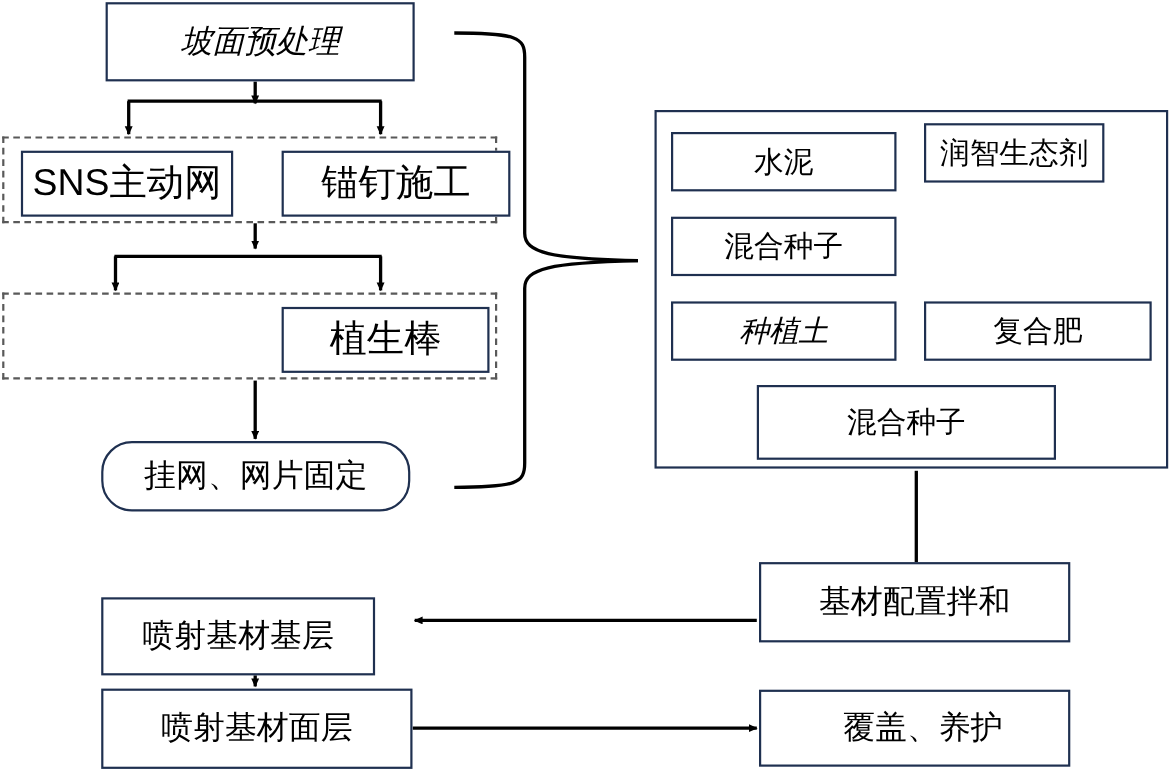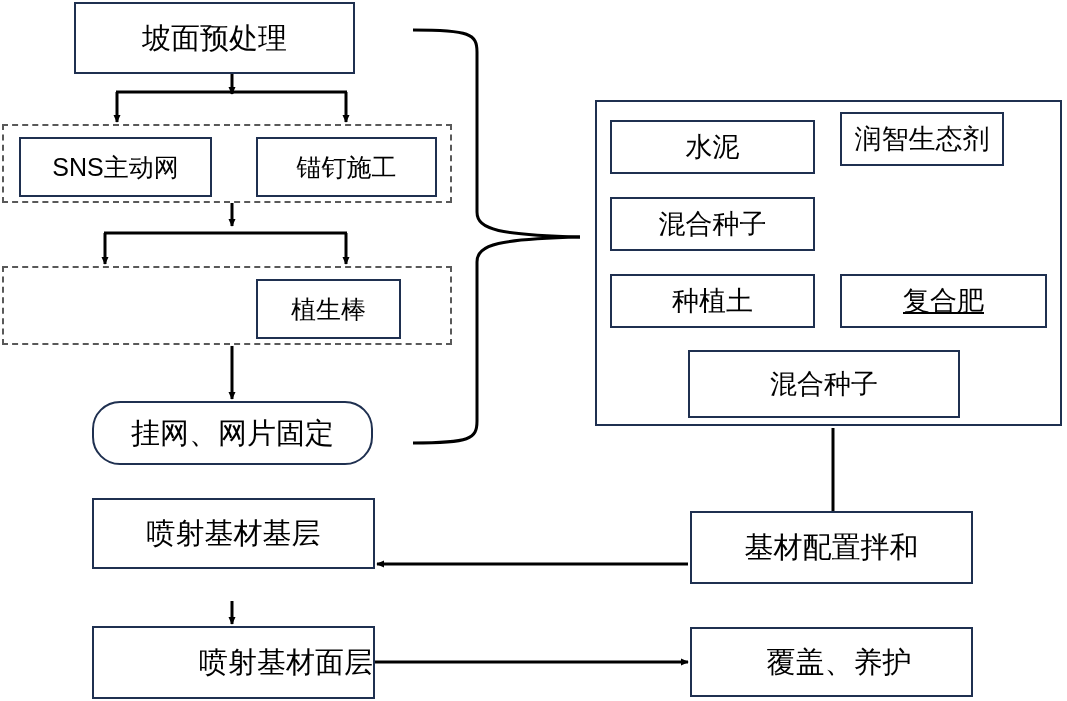--- a/index.html
+++ b/index.html
@@ -25,21 +25,21 @@
     background: #ffffff;
     display: flex;
     align-items: center;
     justify-content: center;
     color: #000000;
     line-height: 1.05;
     white-space: nowrap;
     z-index: 3;
   }
   .node-lg   { font-size: 29px; }
-  .node-md   { font-size: 25px; }
+  .node-md   { font-size: 34px; }
   .group-box {
     position: absolute;
     box-sizing: border-box;
     border: 2.5px dashed #595959;
     background: transparent;
     z-index: 2;
   }
   .panel {
     position: absolute;
     box-sizing: border-box;
@@ -121,38 +121,38 @@
 
     <g>
       <line x1="232" y1="601" x2="232" y2="624" stroke="#000000" stroke-width="3" marker-end="url(#arrow)"></line>
     </g>
 
     <g>
       <line x1="375" y1="662" x2="688" y2="662" stroke="#000000" stroke-width="3" marker-end="url(#arrow)"></line>
     </g>
   </svg>
 
-  <div class="node node-lg" style="left:74px; top:2px; width:281px; height:72px;">
+  <div class="node node-lg" style="left:96px; top:2px; width:281px; height:72px;font-style:italic;">
     <span>坡面预处理</span>
   </div>
 
   <div class="group-box" style="left:2px; top:124px; width:450px; height:79px;"></div>
 
   <div class="node node-md" style="left:19px; top:137px; width:193px; height:60px;">
     <span>SNS主动网</span>
   </div>
 
-  <div class="node node-md" style="left:256px; top:137px; width:181px; height:60px;">
+  <div class="node node-md" style="left:256px; top:137px; width:208px; height:60px;">
     <span>锚钉施工</span>
   </div>
 
   <div class="group-box" style="left:2px; top:266px; width:450px; height:79px;"></div>
 
 
-  <div class="node node-md" style="left:256px; top:279px; width:145px; height:60px;">
+  <div class="node node-md" style="left:256px; top:279px; width:189px; height:60px;">
     <span>植生棒</span>
   </div>
 
   <div class="node node-lg" style="left:92px; top:401px; width:281px; height:64px;border-radius:28px;">
     <span>挂网、网片固定</span>
   </div>
 
   <div class="panel" style="left:595px; top:100px; width:467px; height:326px;"></div>
 
   <div class="panel-inner" style="left:610px; top:120px; width:205px; height:54px;">
@@ -161,41 +161,41 @@
 
   <div class="panel-inner" style="left:840px; top:112px; width:164px; height:54px;">
     <span>润智生态剂</span>
   </div>
 
   <div class="panel-inner" style="left:610px; top:197px; width:205px; height:54px;">
     <span>混合种子</span>
   </div>
 
 
-  <div class="panel-inner" style="left:610px; top:274px; width:205px; height:54px;">
+  <div class="panel-inner" style="left:610px; top:274px; width:205px; height:54px;font-style:italic;">
     <span>种植土</span>
   </div>
 
-  <div class="panel-inner" style="left:840px; top:274px; width:207px; height:54px;text-decoration:underline;">
+  <div class="panel-inner" style="left:840px; top:274px; width:207px; height:54px;">
     <span>复合肥</span>
   </div>
 
   <div class="panel-inner" style="left:688px; top:350px; width:272px; height:68px;">
     <span>混合种子</span>
   </div>
 
   <div class="node node-lg" style="left:690px; top:511px; width:283px; height:73px;">
     <span>基材配置拌和</span>
   </div>
 
-  <div class="node node-lg" style="left:92px; top:498px; width:283px; height:71px;">
+  <div class="node node-lg" style="left:92px; top:543px; width:249px; height:71px;">
     <span>喷射基材基层</span>
   </div>
 
-  <div class="node node-lg" style="left:92px; top:626px; width:283px; height:73px;justify-content:flex-end;">
+  <div class="node node-lg" style="left:92px; top:626px; width:283px; height:73px;">
     <span>喷射基材面层</span>
   </div>
 
   <div class="node node-lg" style="left:690px; top:627px; width:283px; height:70px;padding-left:15px;">
     <span>覆盖、养护</span>
   </div>
 
 </div>
 
 </body></html>

